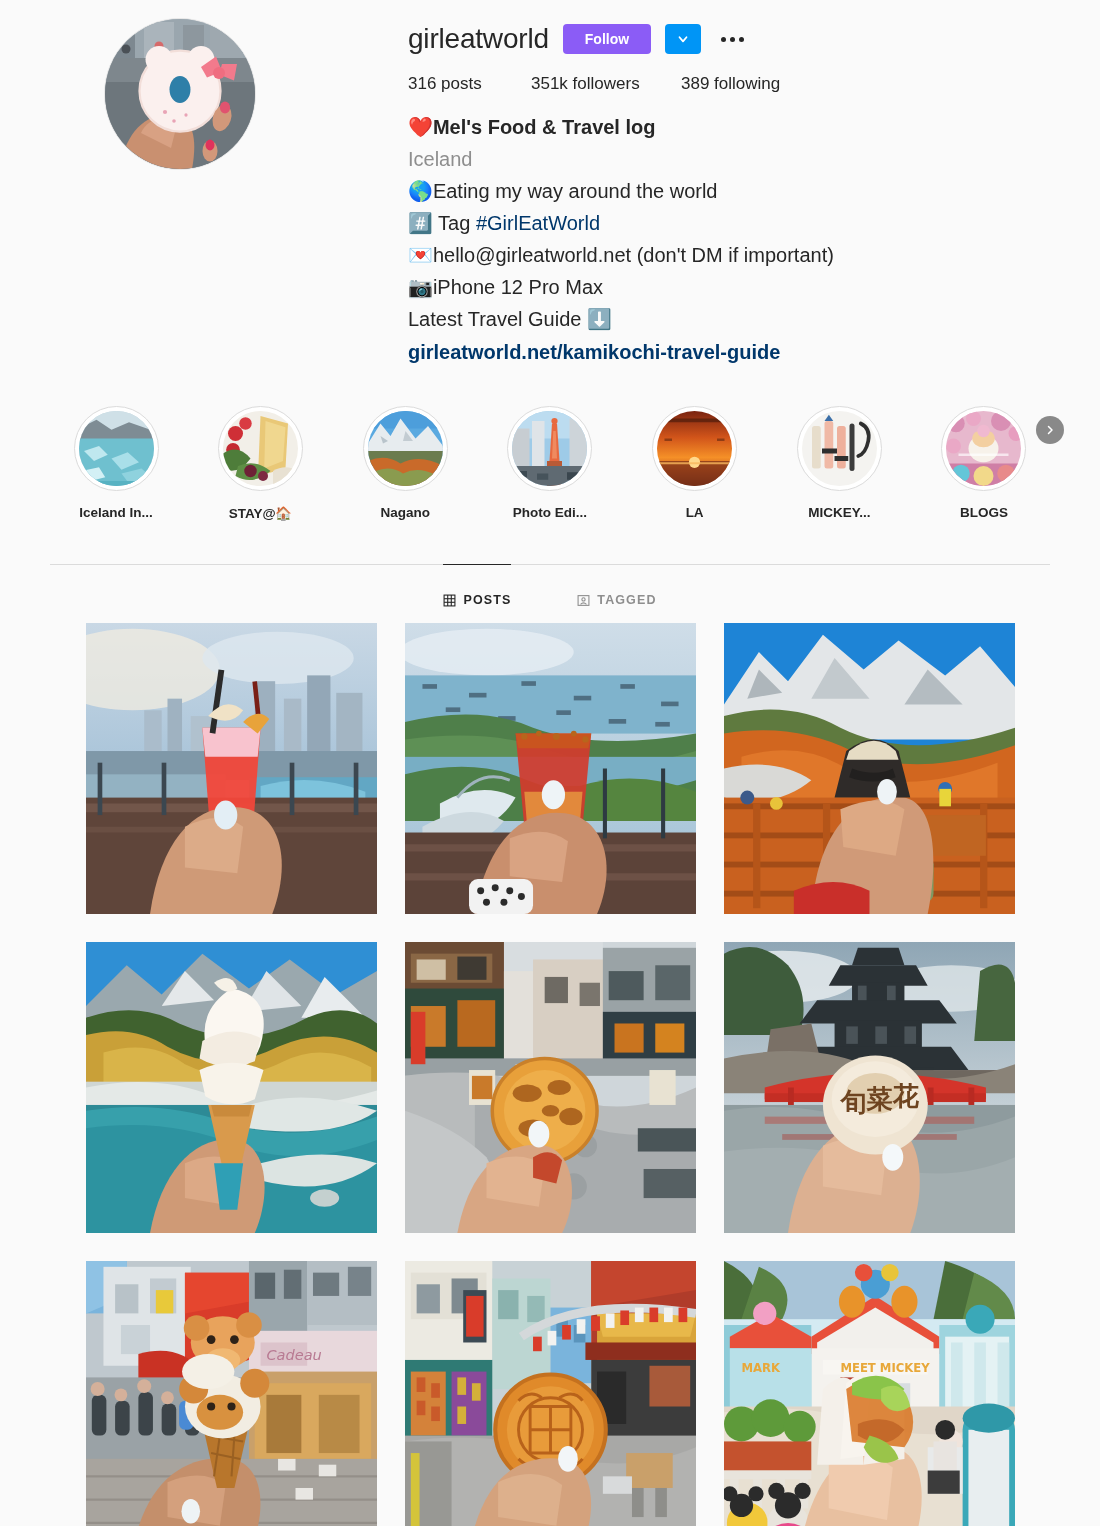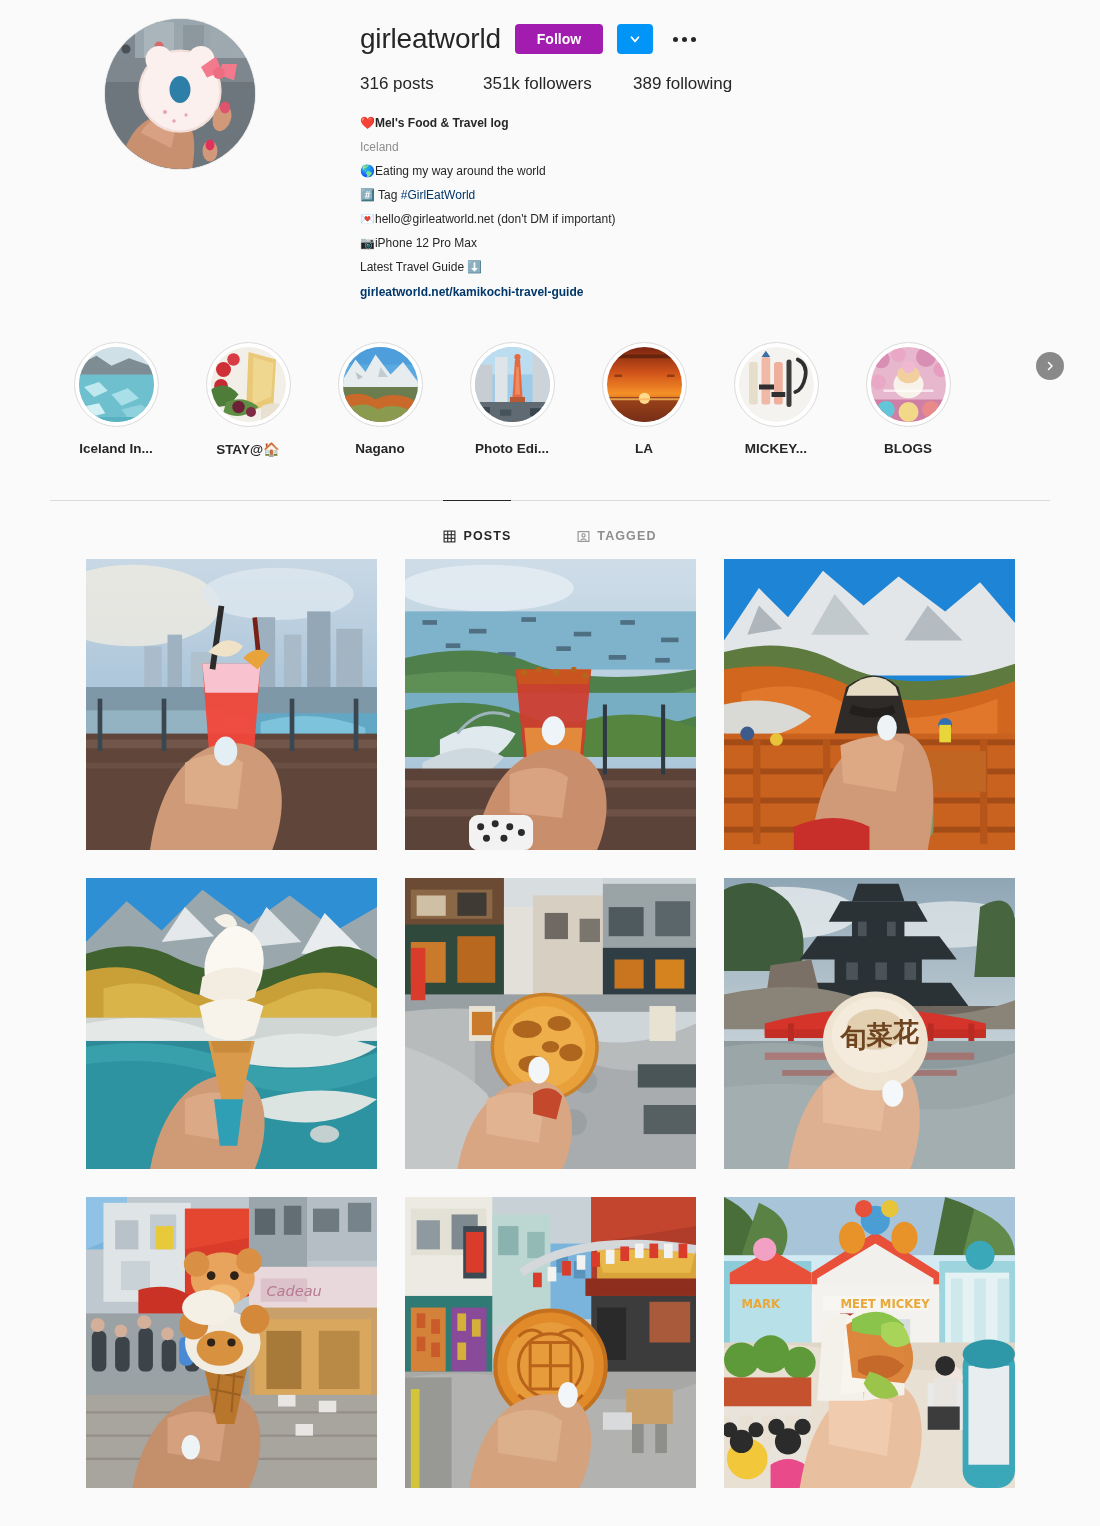--- a/index.html
+++ b/index.html
@@ -18,20 +18,21 @@
     position: relative;
     width: 1100px;
     height: 1526px;
     background: #fafafa;
   }
 
   
   .profile-header {
     display: flex;
     padding: 18px 0 0 0;
+    gap: 48px;
   }
 
   .avatar-col {
     width: 360px;
     display: flex;
     justify-content: center;
     flex: 0 0 360px;
   }
 
   .avatar {
@@ -60,21 +61,21 @@
 
   .username {
     font-size: 28px;
     font-weight: 300;
     line-height: 1;
     color: #262626;
     letter-spacing: -0.2px;
   }
 
   .follow-btn {
-    background: #a21caf;
+    background: #8b5cf6;
     color: #fff;
     border: none;
     border-radius: 4px;
     font-size: 14px;
     font-weight: bold;
     height: 30px;
     padding: 0 22px;
     cursor: pointer;
     font-family: inherit;
     line-height: 30px;
@@ -113,40 +114,41 @@
     margin-bottom: 17px;
     font-size: 17px;
     color: #262626;
   }
   .stat { margin-right: 0; }
   .stat-1 { width: 123px; }
   .stat-2 { width: 150px; }
   .stat b { font-weight: normal; }
 
   
-  .bio { font-size: 12px; line-height: 24px; }
+  .bio { font-size: 20px; line-height: 32px; }
   .bio-title { font-weight: bold; }
   .bio-category { color: #8e8e8e; }
   .bio-line { white-space: nowrap; }
   .bio-link-inline { color: #00376b; }
   .bio-url {
     color: #00376b;
     font-weight: bold;
     text-decoration: none;
     display: inline-block;
     margin-top: 1px;
   }
   .emoji { font-family: "DejaVu Sans", sans-serif; }
 
   
   .highlights {
     display: flex;
     padding: 38px 50px 0 50px;
     position: relative;
     gap: 0;
+    justify-content: space-between;
   }
   .highlight {
     width: 132px;
     flex: 0 0 132px;
     display: flex;
     flex-direction: column;
     align-items: center;
     cursor: pointer;
   }
   .highlight-ring {

